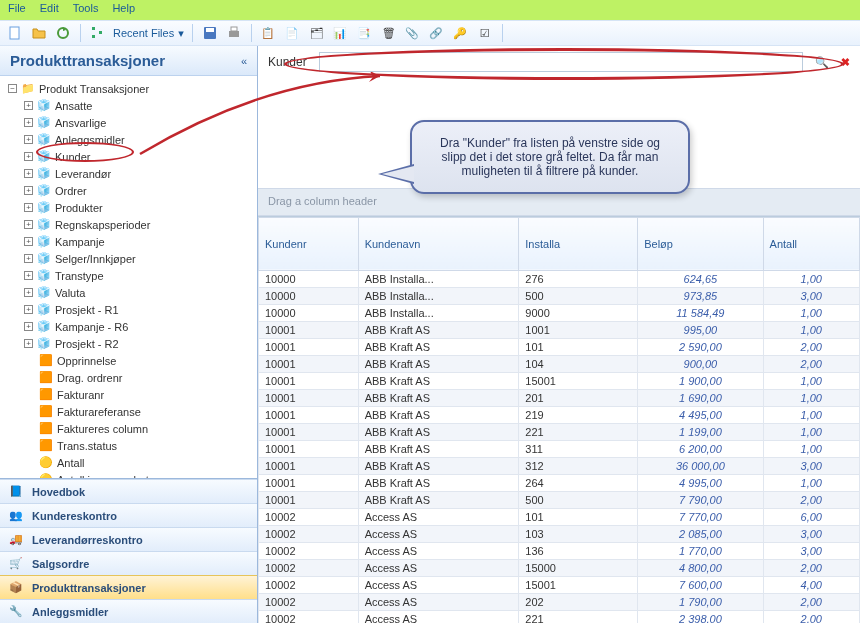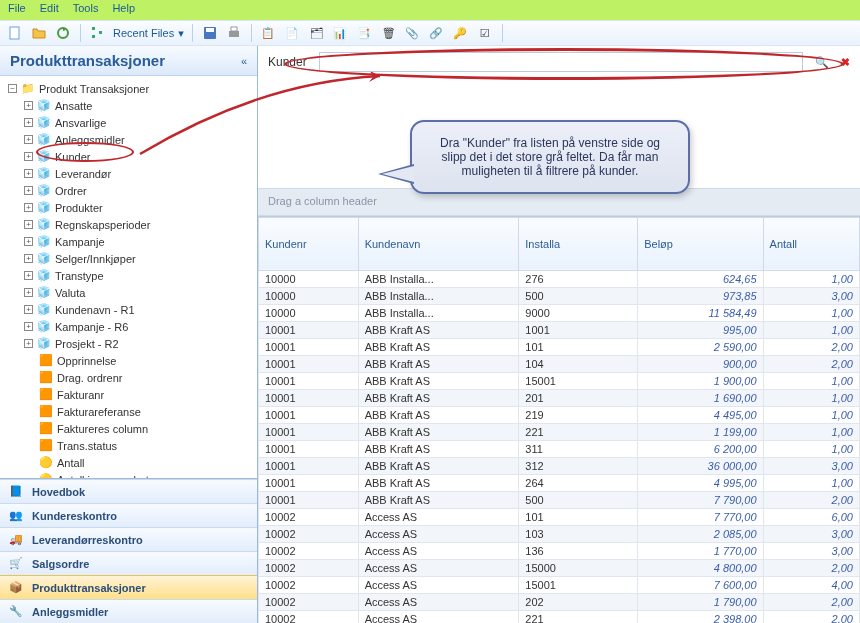--- a/index.html
+++ b/index.html
@@ -39,21 +39,21 @@
 .filter-input { flex: 1; height: 20px; border: 1px solid #bcd; background: #fff; padding: 0 6px; }
 .filter-oval { position: absolute; left: 284px; top: 48px; width: 560px; height: 32px; border: 3px solid #c0272d; border-radius: 50%; pointer-events: none; }
 
 .grouparea { height: 28px; background: #e4ebf3; border-top: 1px solid #cfd9e8; border-bottom: 1px solid #cfd9e8; padding: 6px 10px; color: #8a96a6; font-size: 11px; margin-top: 110px; }
 
 .grid { border-top: 1px solid #bcd; overflow: hidden; }
 .grid table { width: 100%; border-collapse: collapse; table-layout: fixed; }
 .grid th { background: linear-gradient(#fafcff,#e9f2fd); border: 1px solid #cfd9e8; padding: 20px 6px; text-align: left; font-weight: normal; color: #2b5c97; font-size: 11px; white-space: nowrap; overflow: hidden; }
 .grid td { border: 1px solid #e0e6ef; padding: 2px 6px; font-size: 11px; white-space: nowrap; overflow: hidden; text-overflow: ellipsis; }
 .grid tr:nth-child(even) td { background: #f2f5fa; }
-.grid td.num { text-align: right; color: #3a5daa; font-style: italic; }
+.grid td.num { text-align: center; color: #3a5daa; font-style: italic; }
 
 .annot-oval2 { position: absolute; left: 36px; top: 142px; width: 98px; height: 20px; border: 2.5px solid #c0272d; border-radius: 50%; pointer-events: none; }
 .arrow-svg { position: absolute; left: 130px; top: 72px; pointer-events: none; }
 
 .callout { position: absolute; left: 410px; top: 120px; width: 280px; background: linear-gradient(#eceff8,#dde3ef); border: 2px solid #5b6ea8; border-radius: 14px; padding: 14px 16px; color: #2a365a; font-size: 12px; text-align: center; box-shadow: 2px 3px 6px rgba(0,0,0,.2); }
 .callout::before { content: ""; position: absolute; left: -34px; top: 42px; width: 0; height: 0; border-top: 10px solid transparent; border-bottom: 10px solid transparent; border-right: 36px solid #5b6ea8; }
 .callout::after { content: ""; position: absolute; left: -30px; top: 44px; width: 0; height: 0; border-top: 8px solid transparent; border-bottom: 8px solid transparent; border-right: 32px solid #e4e8f2; }
 </style>
 </head>
 <body>
@@ -189,21 +189,21 @@
           <span>Transtype</span>
         </div>
         <div class="tree-item tree-child">
           <span class="tw">+</span>
           <span class="ticon">🧊</span>
           <span>Valuta</span>
         </div>
         <div class="tree-item tree-child">
           <span class="tw">+</span>
           <span class="ticon">🧊</span>
-          <span>Kundenavn - R1</span>
+          <span>Prosjekt - R1</span>
         </div>
         <div class="tree-item tree-child">
           <span class="tw">+</span>
           <span class="ticon">🧊</span>
           <span>Kampanje - R6</span>
         </div>
         <div class="tree-item tree-child">
           <span class="tw">+</span>
           <span class="ticon">🧊</span>
           <span>Prosjekt - R2</span>

